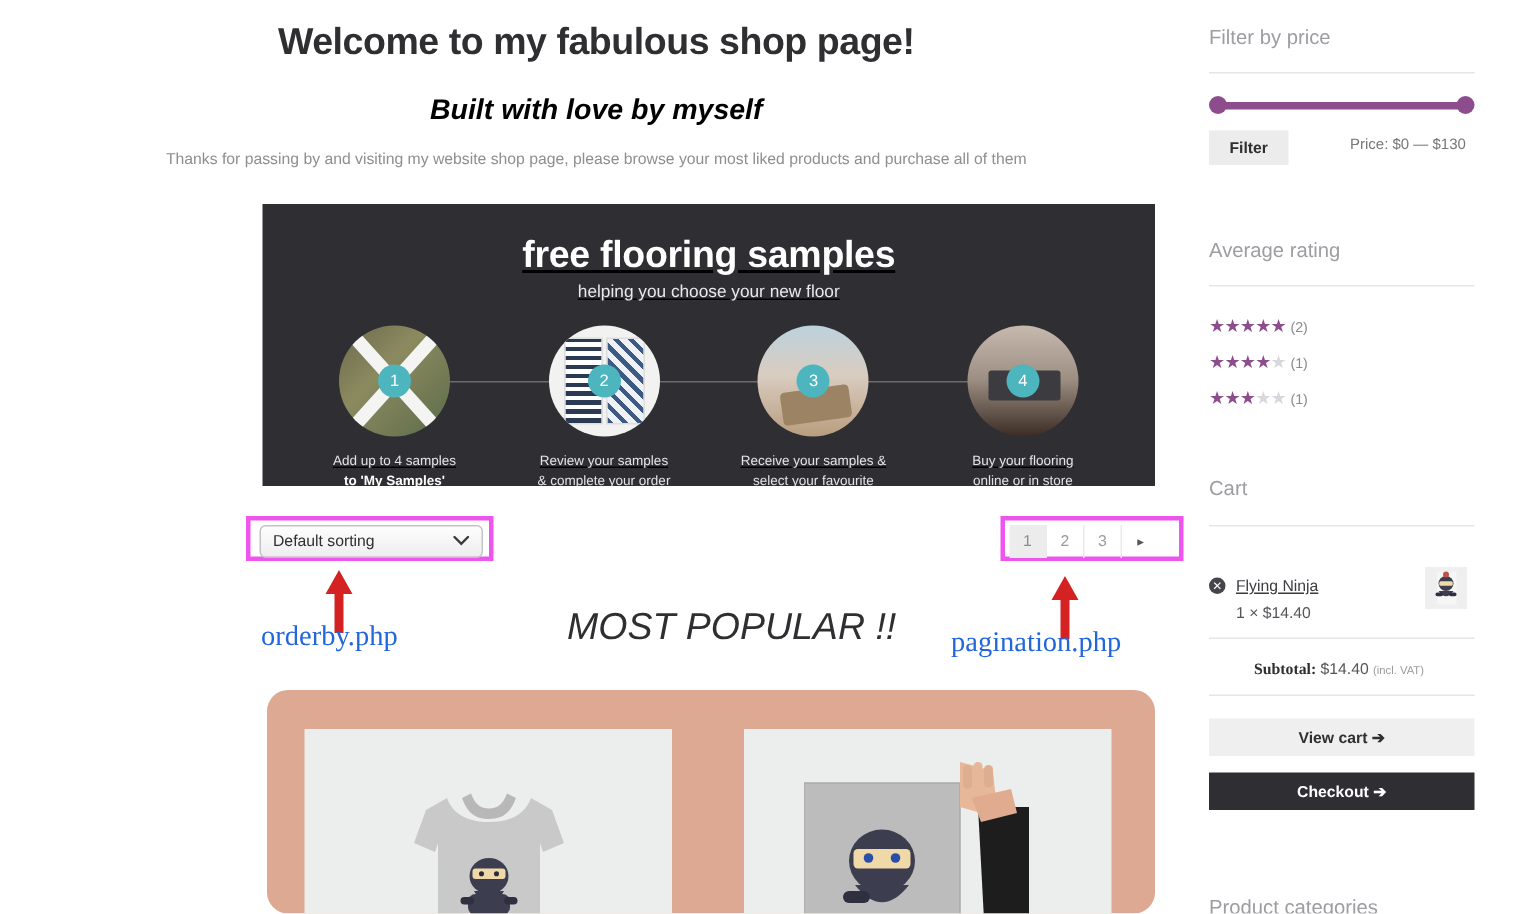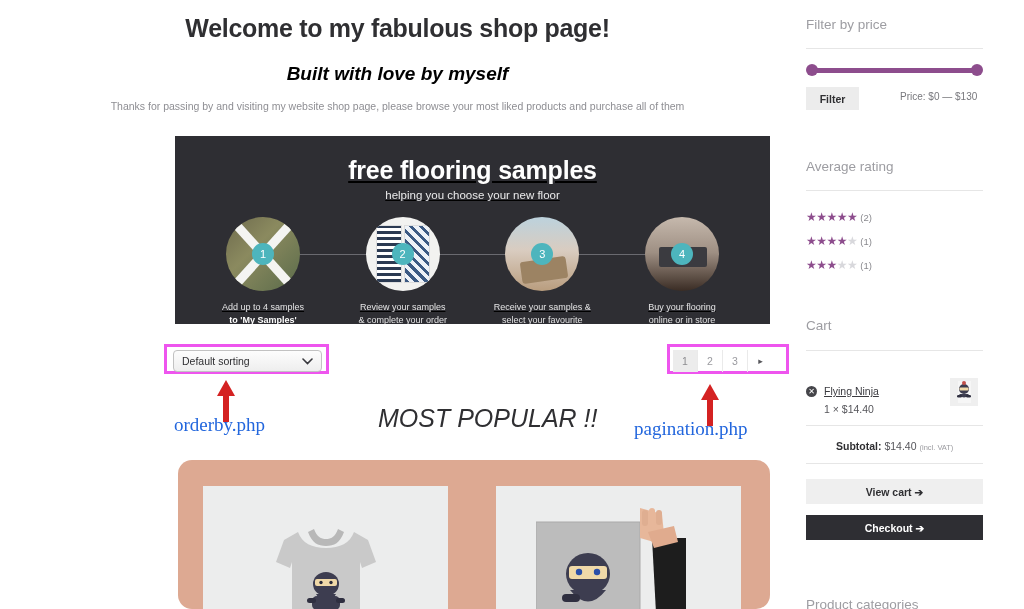--- a/index.html
+++ b/index.html
@@ -235,21 +235,21 @@
     margin-left: 18px; margin-top: 4px; font-size: 10.5px; color: #55555a;
   }
   .cart-thumb {
     position: absolute; left: 950px; top: 378px;
     width: 28px; height: 28px; background: #f0f0f0; overflow: hidden;
   }
   .cart-subtotal {
     position: absolute; left: 836px; top: 440px;
     font-size: 10.5px; color: #55555a;
   }
-  .cart-subtotal b { color: #2f2f32; }
+  .cart-subtotal b { color: #2f2f32; font-family: Liberation Serif, serif; }
   .cart-vat { font-size: 7.5px; color: #9a9a9f; }
 
   .cart-btn {
     position: absolute; left: 806px; width: 177px; height: 25px;
     display: flex; align-items: center; justify-content: center;
     font-size: 10.5px; font-weight: bold;
   }
   .viewcart { top: 479px; background: #efefef; color: #2f2f32; }
   .checkout { top: 515px; background: #2e2e33; color: #ffffff; }
 </style>

